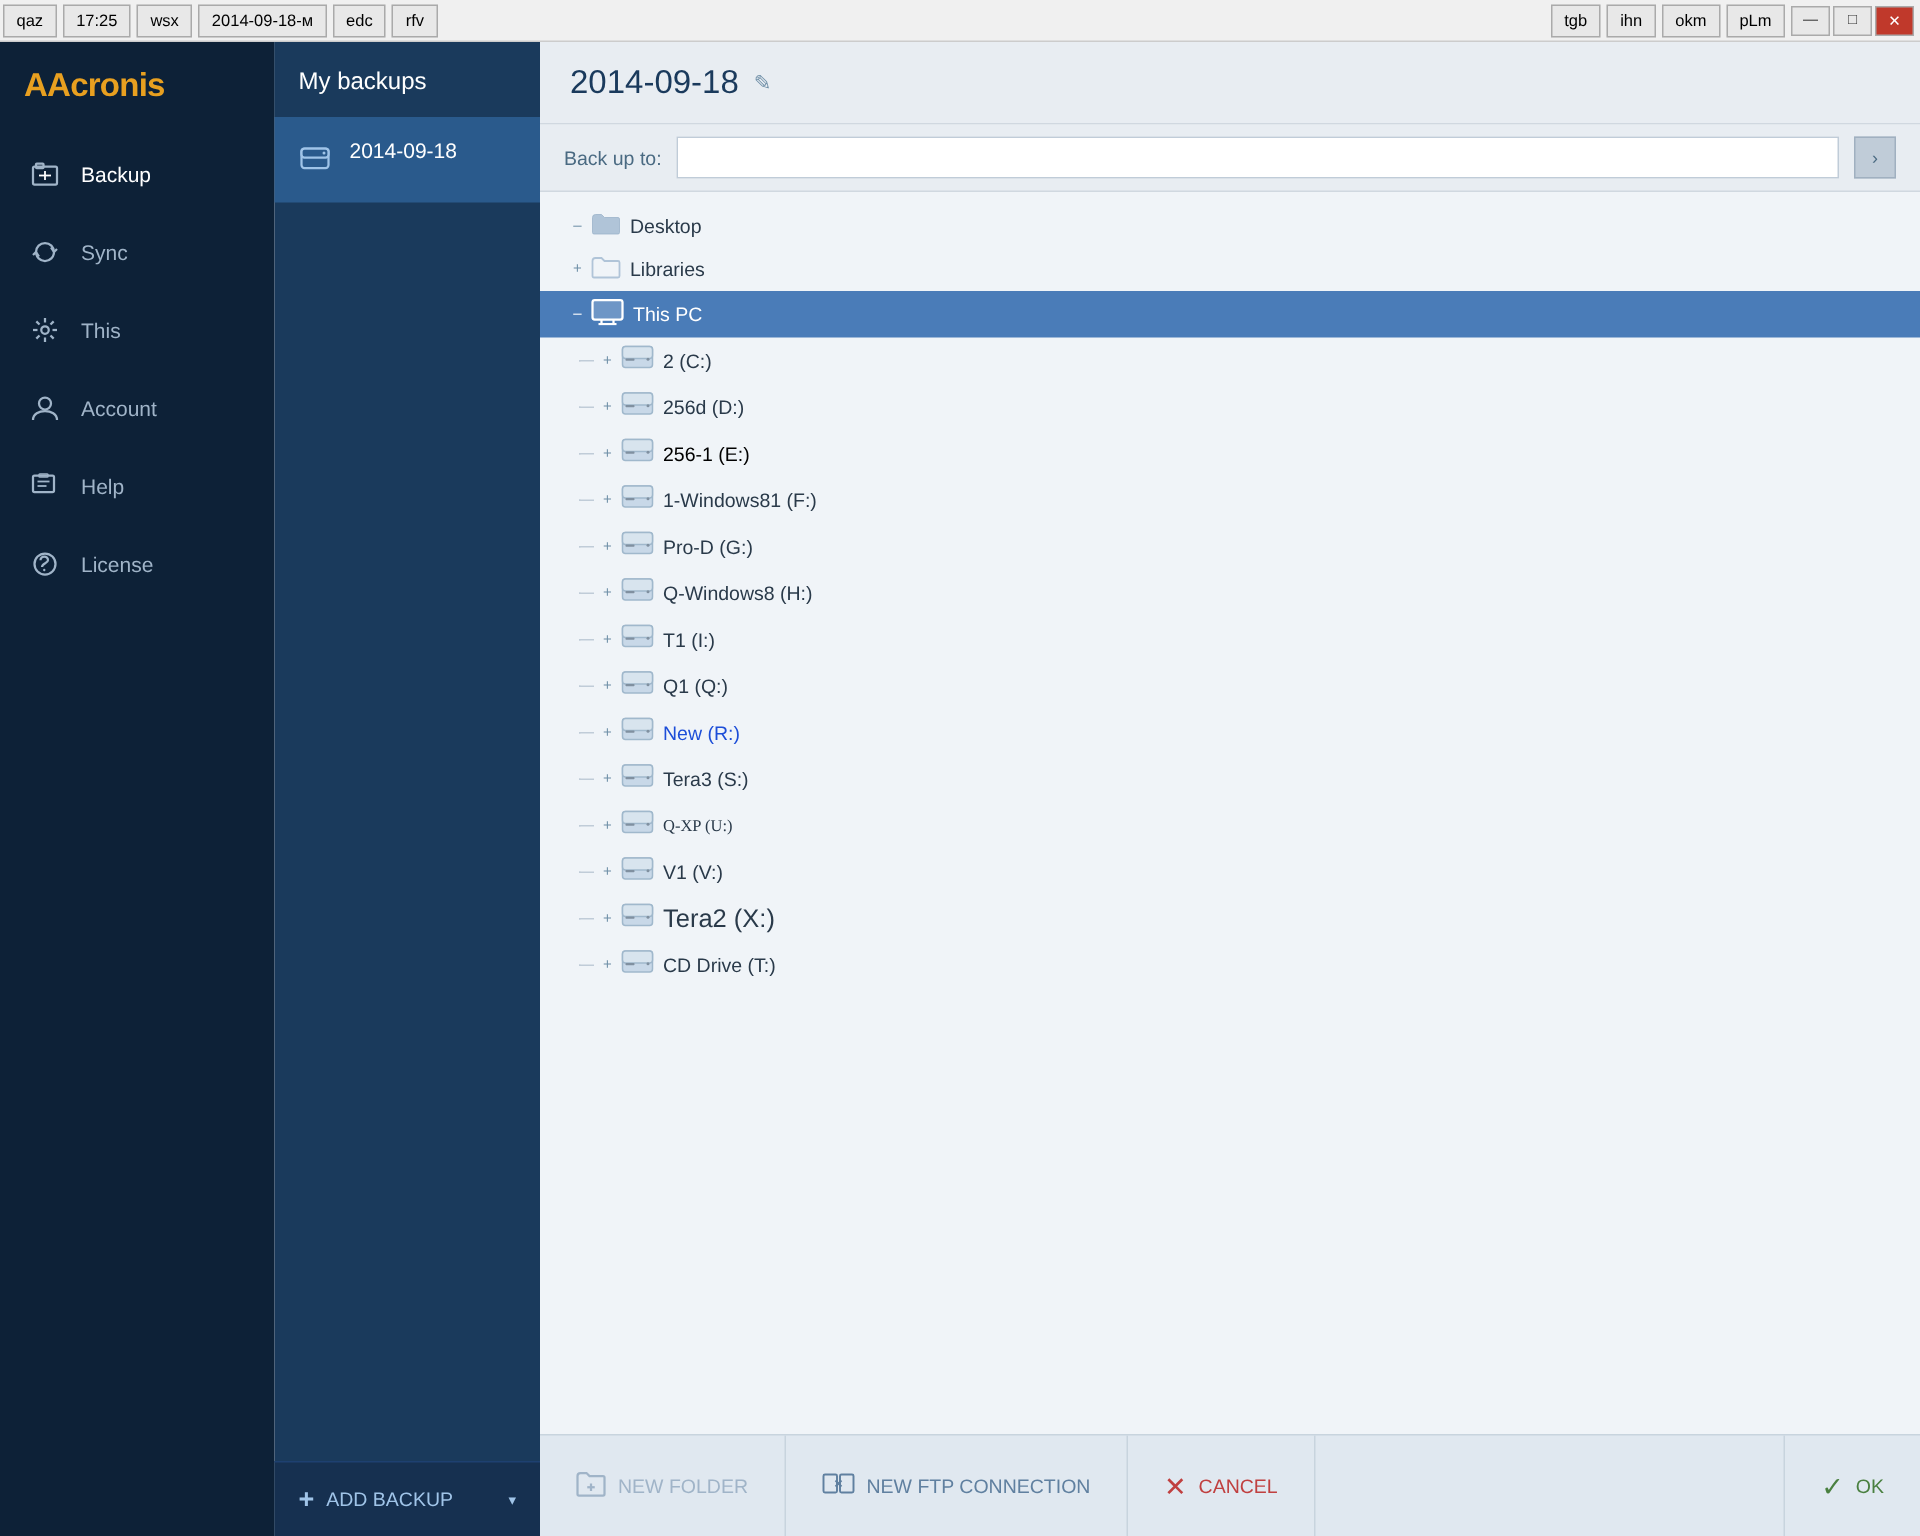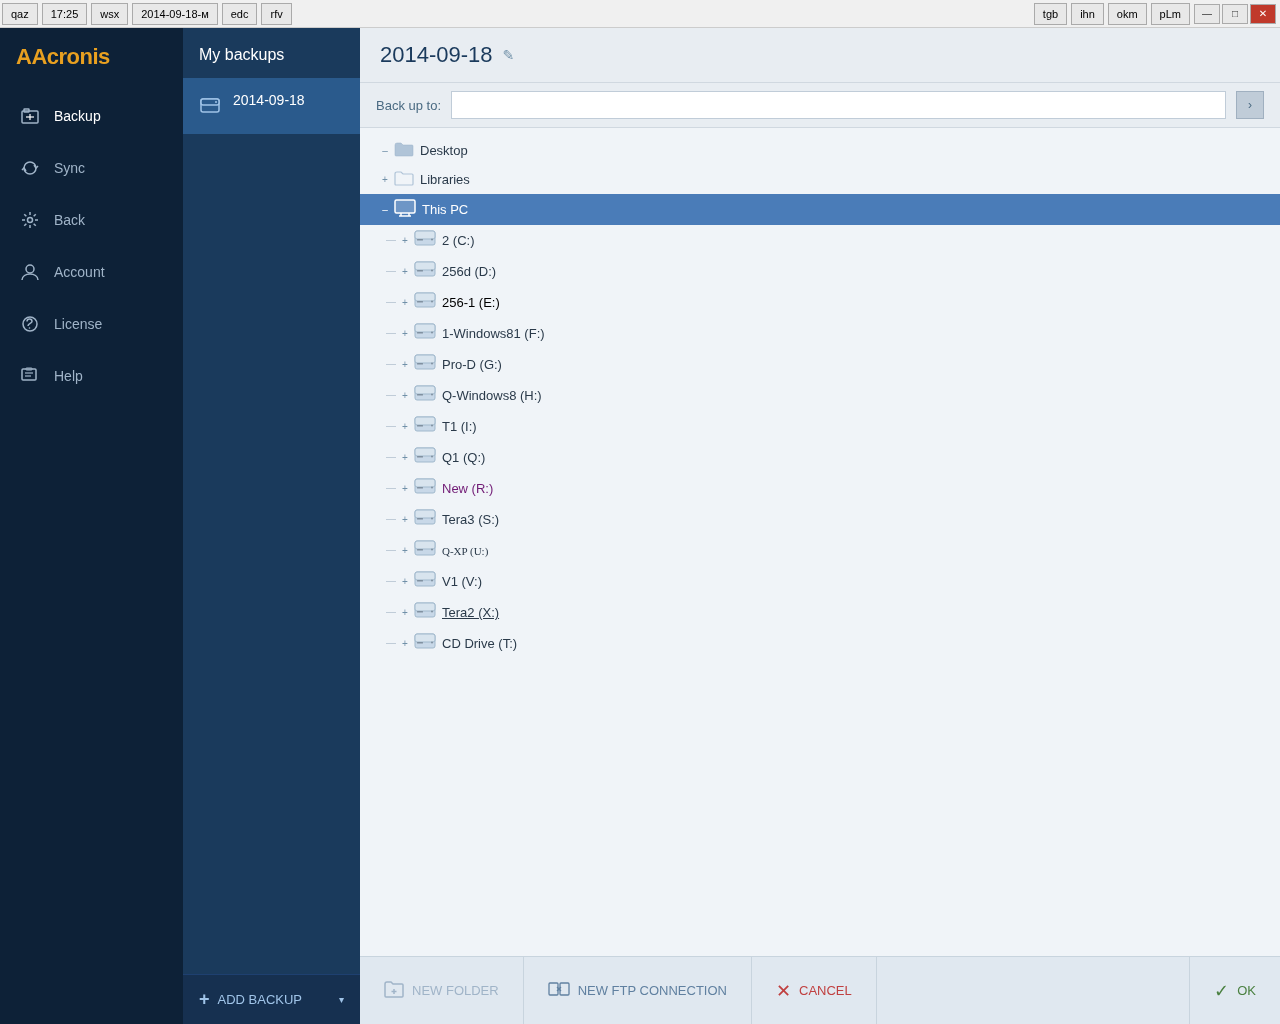--- a/index.html
+++ b/index.html
@@ -307,54 +307,54 @@
             <line x1="10" y1="2" x2="10" y2="5" stroke="#a0b4c8" stroke-width="1.5"></line>
             <line x1="10" y1="15" x2="10" y2="18" stroke="#a0b4c8" stroke-width="1.5"></line>
             <line x1="2" y1="10" x2="5" y2="10" stroke="#a0b4c8" stroke-width="1.5"></line>
             <line x1="15" y1="10" x2="18" y2="10" stroke="#a0b4c8" stroke-width="1.5"></line>
             <line x1="4.22" y1="4.22" x2="6.34" y2="6.34" stroke="#a0b4c8" stroke-width="1.5"></line>
             <line x1="13.66" y1="13.66" x2="15.78" y2="15.78" stroke="#a0b4c8" stroke-width="1.5"></line>
             <line x1="15.78" y1="4.22" x2="13.66" y2="6.34" stroke="#a0b4c8" stroke-width="1.5"></line>
             <line x1="6.34" y1="13.66" x2="4.22" y2="15.78" stroke="#a0b4c8" stroke-width="1.5"></line>
           </svg>
         </div>
-        <span class="sidebar-item-label">Back</span>
+        <span class="sidebar-item-label">This</span>
       </div>
 
       <div class="sidebar-item">
         <div class="sidebar-icon">
           <svg width="20" height="20" viewBox="0 0 20 20" fill="none">
             <circle cx="10" cy="7" r="4" stroke="#a0b4c8" stroke-width="1.5" fill="none"></circle>
             <path d="M2 18 C2 14 6 12 10 12 C14 12 18 14 18 18" stroke="#a0b4c8" stroke-width="1.5" fill="none"></path>
           </svg>
         </div>
         <span class="sidebar-item-label">Account</span>
-      </div>
-
-      <div class="sidebar-item">
-        <div class="sidebar-icon">
-          <svg width="20" height="20" viewBox="0 0 20 20" fill="none">
-            <circle cx="10" cy="10" r="7" stroke="#a0b4c8" stroke-width="1.5" fill="none"></circle>
-            <path d="M8 12 C8 9.5 12 9.5 12 7.5 C12 6.1 10.9 5 9.5 5 C8.1 5 7 6.1 7 7.5" stroke="#a0b4c8" stroke-width="1.5" fill="none"></path>
-            <circle cx="9.5" cy="14" r="0.8" fill="#a0b4c8"></circle>
-          </svg>
-        </div>
-        <span class="sidebar-item-label">License</span>
       </div>
 
       <div class="sidebar-item">
         <div class="sidebar-icon">
           <svg width="20" height="20" viewBox="0 0 20 20" fill="none">
             <rect x="2" y="3" width="14" height="11" rx="1" stroke="#a0b4c8" stroke-width="1.5" fill="none"></rect>
             <rect x="6" y="2" width="6" height="2" rx="0.5" stroke="#a0b4c8" stroke-width="1" fill="none"></rect>
             <line x1="5" y1="7" x2="13" y2="7" stroke="#a0b4c8" stroke-width="1.2"></line>
             <line x1="5" y1="10" x2="11" y2="10" stroke="#a0b4c8" stroke-width="1.2"></line>
           </svg>
         </div>
         <span class="sidebar-item-label">Help</span>
+      </div>
+
+      <div class="sidebar-item">
+        <div class="sidebar-icon">
+          <svg width="20" height="20" viewBox="0 0 20 20" fill="none">
+            <circle cx="10" cy="10" r="7" stroke="#a0b4c8" stroke-width="1.5" fill="none"></circle>
+            <path d="M8 12 C8 9.5 12 9.5 12 7.5 C12 6.1 10.9 5 9.5 5 C8.1 5 7 6.1 7 7.5" stroke="#a0b4c8" stroke-width="1.5" fill="none"></path>
+            <circle cx="9.5" cy="14" r="0.8" fill="#a0b4c8"></circle>
+          </svg>
+        </div>
+        <span class="sidebar-item-label">License</span>
       </div>
     </nav>
   </div>
 
   <div class="backups-panel">
     <div class="backups-header">My backups</div>
 
     <div class="backup-item active">
       <div class="backup-item-icon">
         <svg width="22" height="22" viewBox="0 0 22 22" fill="none">
@@ -560,21 +560,21 @@
       </div>
       <div style="width:18px; display:flex; align-items:center; justify-content:center; color:#7090a8; font-size:10px; cursor:pointer; flex-shrink:0;">+</div>
       <div style="margin-right:6px;">
         <svg width="22" height="18" viewBox="0 0 22 18" fill="none">
           <rect x="1" y="1" width="20" height="14" rx="2" fill="#c8d8e8" stroke="#a0b8cc" stroke-width="1"></rect>
           <rect x="1" y="1" width="20" height="8" rx="2" fill="#d8e4ee" stroke="#a0b8cc" stroke-width="1"></rect>
           <rect x="3" y="9" width="6" height="1.5" rx="0.5" fill="#8090a0"></rect>
           <circle cx="18" cy="9.5" r="1" fill="#8090a0"></circle>
         </svg>
       </div>
-      <span style="color:#701a75; font-size:13px;">New (R:)</span>
+      <span style="color:#1d4ed8; font-size:13px;">New (R:)</span>
     </div>
           <div class="tree-node" style="padding-left: 0px;">
       <div style="width:36px; display:flex; align-items:center; justify-content:flex-end; flex-shrink:0; position:relative;">
         <div style="width:1px; background:#c0ccd8; position:absolute; left:26px; top:0; bottom:0;"></div>
         <div style="width:10px; height:1px; background:#c0ccd8;"></div>
       </div>
       <div style="width:18px; display:flex; align-items:center; justify-content:center; color:#7090a8; font-size:10px; cursor:pointer; flex-shrink:0;">+</div>
       <div style="margin-right:6px;">
         <svg width="22" height="18" viewBox="0 0 22 18" fill="none">
           <rect x="1" y="1" width="20" height="14" rx="2" fill="#c8d8e8" stroke="#a0b8cc" stroke-width="1"></rect>
@@ -624,21 +624,21 @@
       </div>
       <div style="width:18px; display:flex; align-items:center; justify-content:center; color:#7090a8; font-size:10px; cursor:pointer; flex-shrink:0;">+</div>
       <div style="margin-right:6px;">
         <svg width="22" height="18" viewBox="0 0 22 18" fill="none">
           <rect x="1" y="1" width="20" height="14" rx="2" fill="#c8d8e8" stroke="#a0b8cc" stroke-width="1"></rect>
           <rect x="1" y="1" width="20" height="8" rx="2" fill="#d8e4ee" stroke="#a0b8cc" stroke-width="1"></rect>
           <rect x="3" y="9" width="6" height="1.5" rx="0.5" fill="#8090a0"></rect>
           <circle cx="18" cy="9.5" r="1" fill="#8090a0"></circle>
         </svg>
       </div>
-      <span style="color:#2a3a4a; font-size:13px;text-decoration:underline;">Tera2 (X:)</span>
+      <span style="color:#2a3a4a; font-size:17px;">Tera2 (X:)</span>
     </div>
           <div class="tree-node" style="padding-left: 0px;">
       <div style="width:36px; display:flex; align-items:center; justify-content:flex-end; flex-shrink:0; position:relative;">
         <div style="width:1px; background:#c0ccd8; position:absolute; left:26px; top:0; bottom:0;"></div>
         <div style="width:10px; height:1px; background:#c0ccd8;"></div>
       </div>
       <div style="width:18px; display:flex; align-items:center; justify-content:center; color:#7090a8; font-size:10px; cursor:pointer; flex-shrink:0;">+</div>
       <div style="margin-right:6px;">
         <svg width="22" height="18" viewBox="0 0 22 18" fill="none">
           <rect x="1" y="1" width="20" height="14" rx="2" fill="#c8d8e8" stroke="#a0b8cc" stroke-width="1"></rect>

